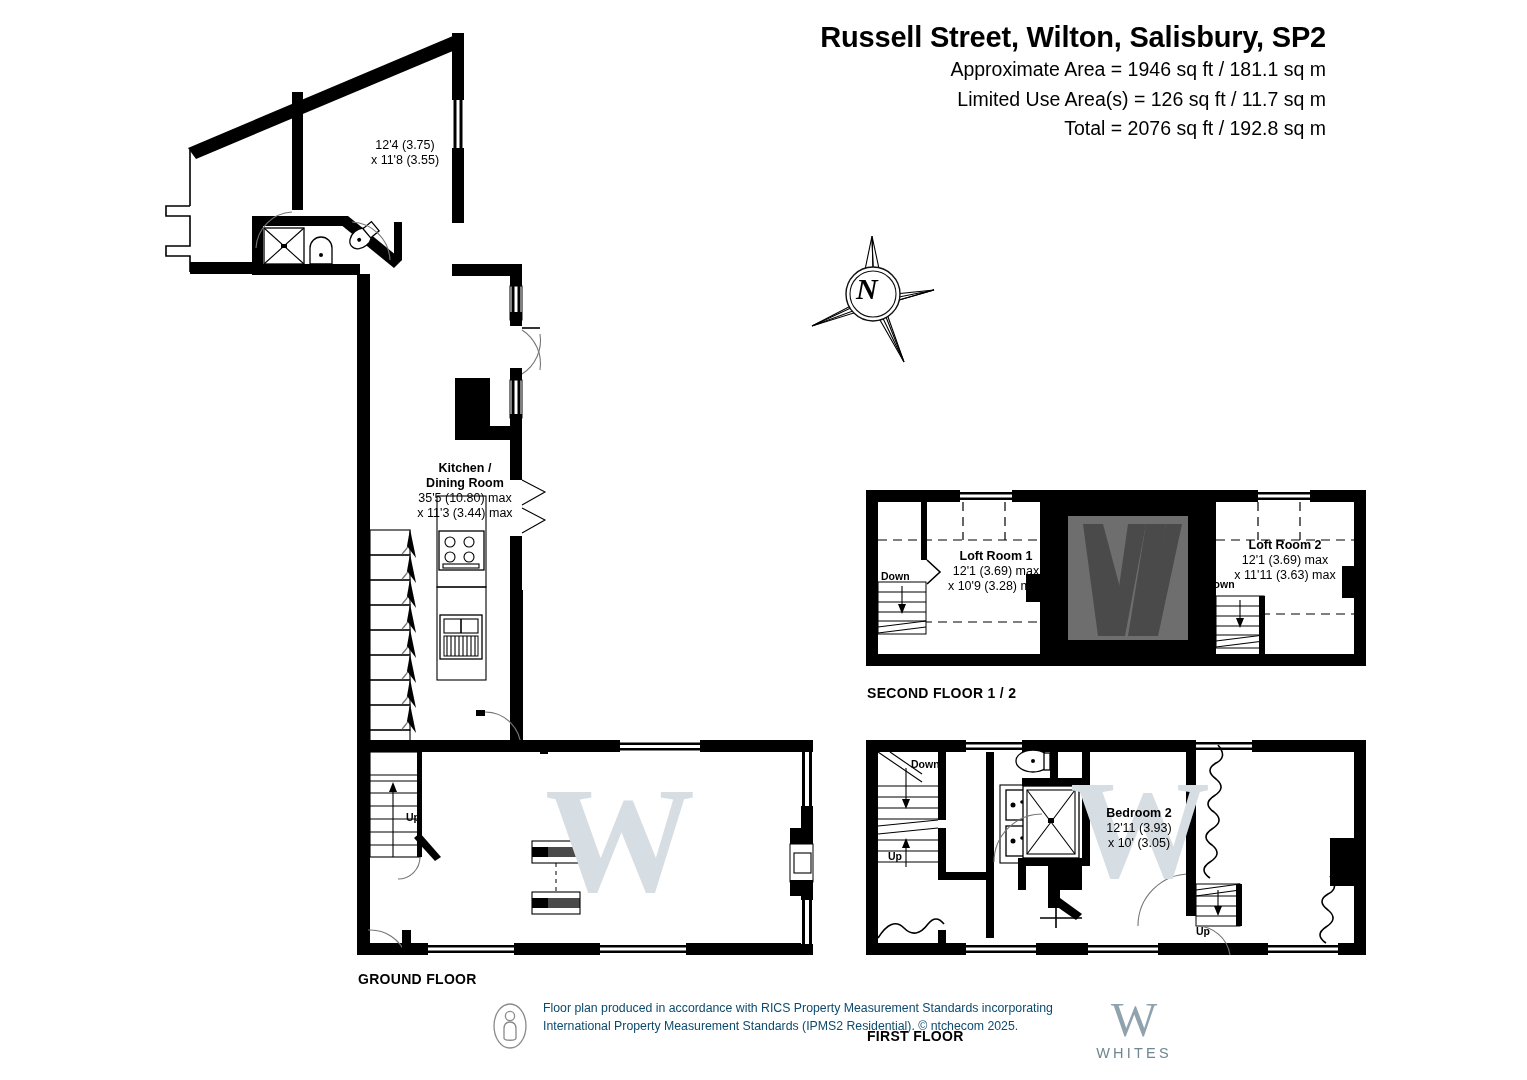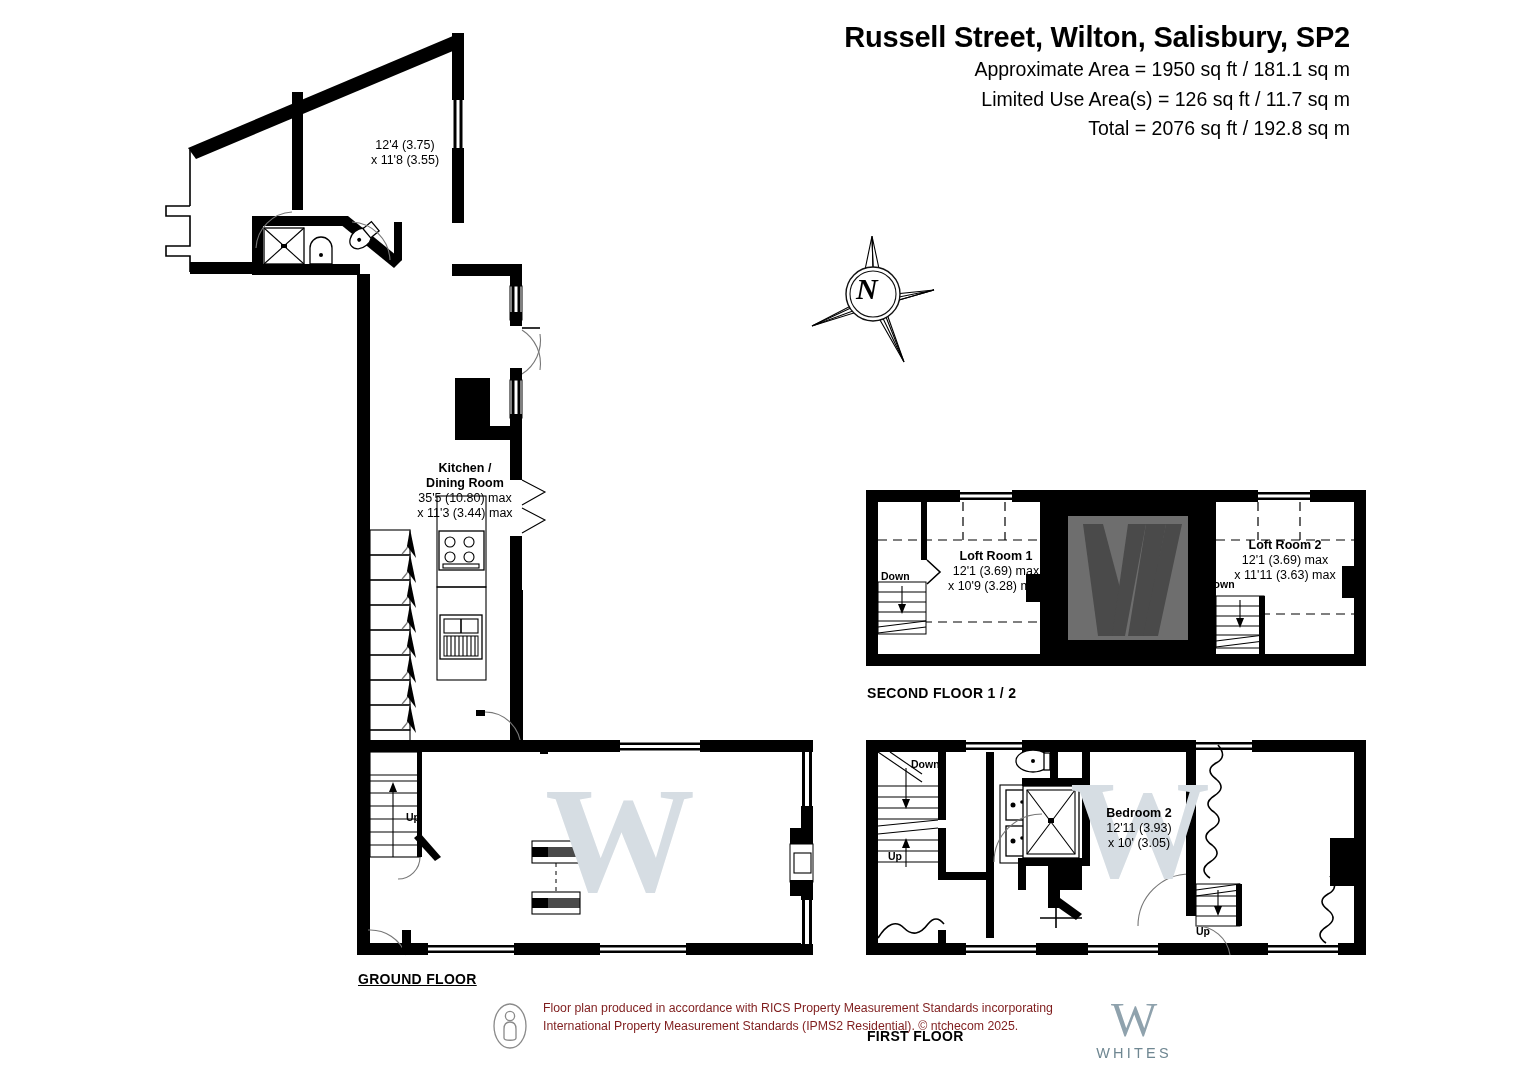--- a/index.html
+++ b/index.html
@@ -1,18 +1,18 @@
 <!DOCTYPE html>
 <html><head>
 <meta charset="utf-8">
 <style>
   html,body{margin:0;padding:0;background:#ffffff;}
   body{width:1527px;height:1080px;position:relative;overflow:hidden;
        font-family:"Liberation Sans",sans-serif;color:#000;}
-  #stage{position:absolute;left:0;top:0;width:1348px;height:1080px;padding-left:24px;}
+  #stage{position:absolute;left:0;top:0;width:1348px;height:1080px;}
 
   
   .hdr{position:absolute;right:22px;top:22px;text-align:right;}
   .hdr-title{font-size:29px;font-weight:bold;letter-spacing:-0.2px;line-height:1.1;white-space:nowrap;}
   .hdr-line{font-size:19.5px;line-height:1.42;white-space:nowrap;margin-top:2px;}
   .hdr-note{font-size:13px;margin-top:10px;white-space:nowrap;}
 
   
   .floor-cap{position:absolute;font-size:14px;font-weight:bold;letter-spacing:.3px;white-space:nowrap;}
 
@@ -37,34 +37,34 @@
   
   .wm{position:absolute;color:#d6dde3;font-size:150px;font-weight:bold;
       font-family:"Liberation Serif",serif;line-height:1;user-select:none;}
 
   
   #compass{position:absolute;left:808px;top:232px;width:130px;height:135px;}
   #compass .nch{position:absolute;left:48px;top:40px;font-size:30px;font-weight:bold;
       font-family:"Liberation Serif",serif;font-style:italic;}
 
   
-  .ftr{position:absolute;left:543px;top:1000px;font-size:12.3px;color:#7f1d1d;line-height:1.45;}
+  .ftr{position:absolute;left:543px;top:1000px;font-size:12.3px;color:#0c4a6e;line-height:1.45;}
   .ftr-person{position:absolute;left:492px;top:1003px;width:36px;height:46px;}
   .brand{position:absolute;left:1088px;top:997px;width:92px;height:72px;text-align:center;color:#8f9ea8;}
   .brand .bw{font-size:49px;font-family:"Liberation Serif",serif;line-height:.95;color:#8fa2ad;}
   .brand .bt{font-size:14.5px;letter-spacing:3.2px;color:#6f8792;margin-top:1px;}
 </style>
 </head>
 <body>
 
 <div id="stage">
 
   <div class="hdr">
     <div class="hdr-title">Russell Street, Wilton, Salisbury, SP2</div>
-    <div class="hdr-line">Approximate Area = 1950 sq ft / 181.1 sq m</div>
+    <div class="hdr-line">Approximate Area = 1946 sq ft / 181.1 sq m</div>
     <div class="hdr-line">Limited Use Area(s) = 126 sq ft / 11.7 sq m</div>
     <div class="hdr-line">Total = 2076 sq ft / 192.8 sq m</div>
   </div>
 
   <div id="compass">
     <svg width="130" height="135" viewBox="0 0 130 135">
 
       <polygon points="64,4 76,60 66,66" class="thin" fill="#111"></polygon>
       <polygon points="64,4 52,62 66,66" class="thin" fill="#111"></polygon>
       <polygon points="126,58 68,64 70,74" class="thin" fill="#fff"></polygon>
@@ -496,21 +496,21 @@
     <div class="dim">x 10' (3.05)</div>
   </div>
 
   <div class="tiny" style="left:406px;top:811px;">Up</div>
   <div class="tiny" style="left:911px;top:758px;">Down</div>
   <div class="tiny" style="left:888px;top:850px;">Up</div>
   <div class="tiny" style="left:1196px;top:925px;">Up</div>
   <div class="tiny" style="left:881px;top:570px;">Down</div>
   <div class="tiny" style="left:1206px;top:578px;">Down</div>
 
-  <div class="floor-cap" style="left:358px;top:971px;text-decoration:underline;">GROUND FLOOR</div>
+  <div class="floor-cap" style="left:358px;top:971px;">GROUND FLOOR</div>
   <div class="floor-cap" style="left:867px;top:1028px;text-align:center;">FIRST FLOOR</div>
   <div class="floor-cap" style="left:867px;top:685px;">SECOND FLOOR 1 / 2</div>
 
   <svg class="ftr-person" viewBox="0 0 36 46">
     <ellipse cx="18" cy="23" rx="16" ry="22" fill="none" stroke="#8a8a8a" stroke-width="1.3"></ellipse>
     <circle cx="18" cy="13" r="4.6" fill="none" stroke="#8a8a8a" stroke-width="1.3"></circle>
     <path d="M18,19 c-4,0 -6,3 -6,7 l0,9 c0,3 12,3 12,0 l0,-9 c0,-4 -2,-7 -6,-7 z" fill="none" stroke="#8a8a8a" stroke-width="1.3"></path>
   </svg>
   <div class="ftr">
     <div>Floor plan produced in accordance with RICS Property Measurement Standards incorporating</div>

